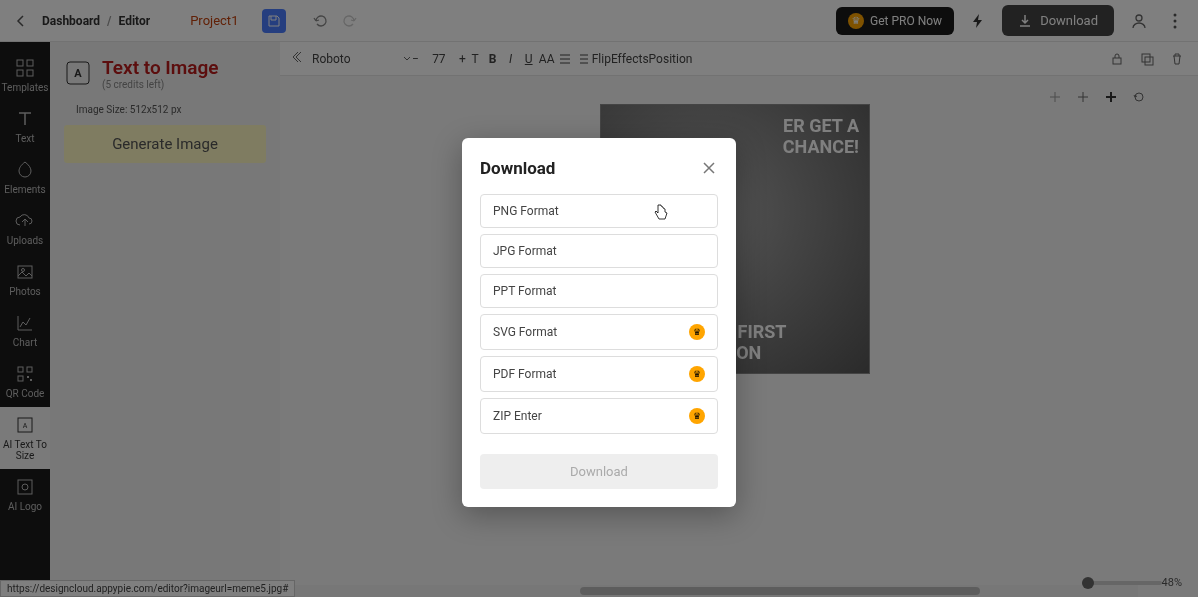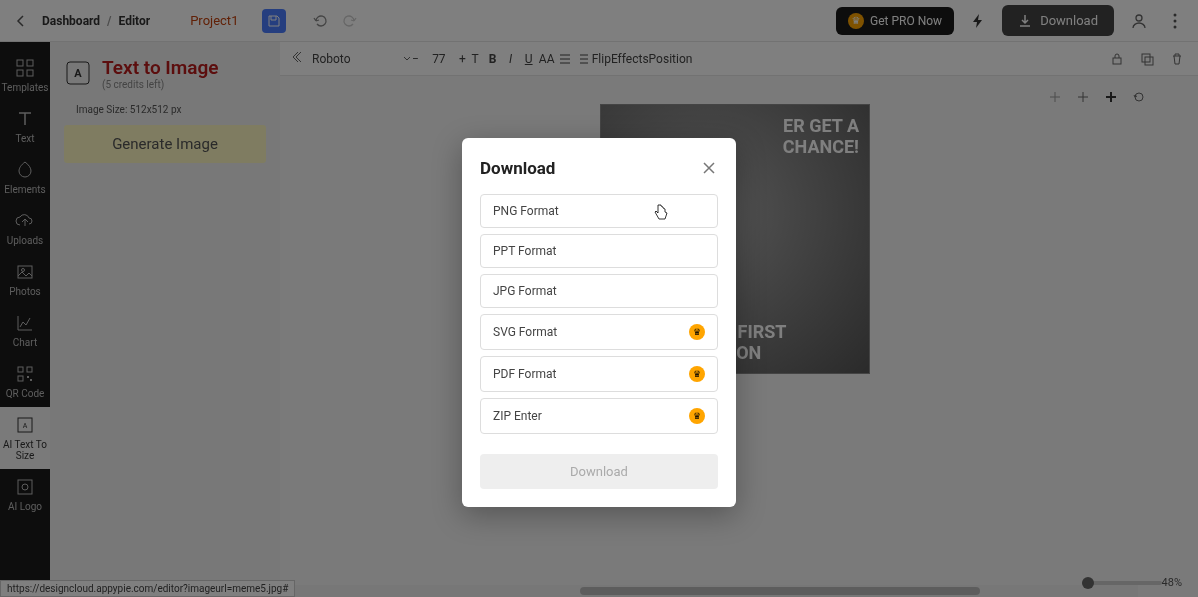--- a/index.html
+++ b/index.html
@@ -348,24 +348,24 @@
     <div class="modal-close">
       <svg width="14" height="14" viewBox="0 0 14 14">
           <path d="M2 2l10 10M12 2L2 12" stroke="#777" stroke-width="1.5"></path>
         </svg>
     </div>
   </div>
   <div class="fmt-option">
     <span>PNG Format</span>
   </div>
   <div class="fmt-option">
+    <span>JPG Format</span>
+  </div>
+  <div class="fmt-option">
     <span>PPT Format</span>
-  </div>
-  <div class="fmt-option">
-    <span>JPG Format</span>
   </div>
   <div class="fmt-option">
     <span>SVG Format</span>
     <span class="pro-badge">♛</span>
   </div>
   <div class="fmt-option">
     <span>PDF Format</span>
     <span class="pro-badge">♛</span>
   </div>
   <div class="fmt-option">

